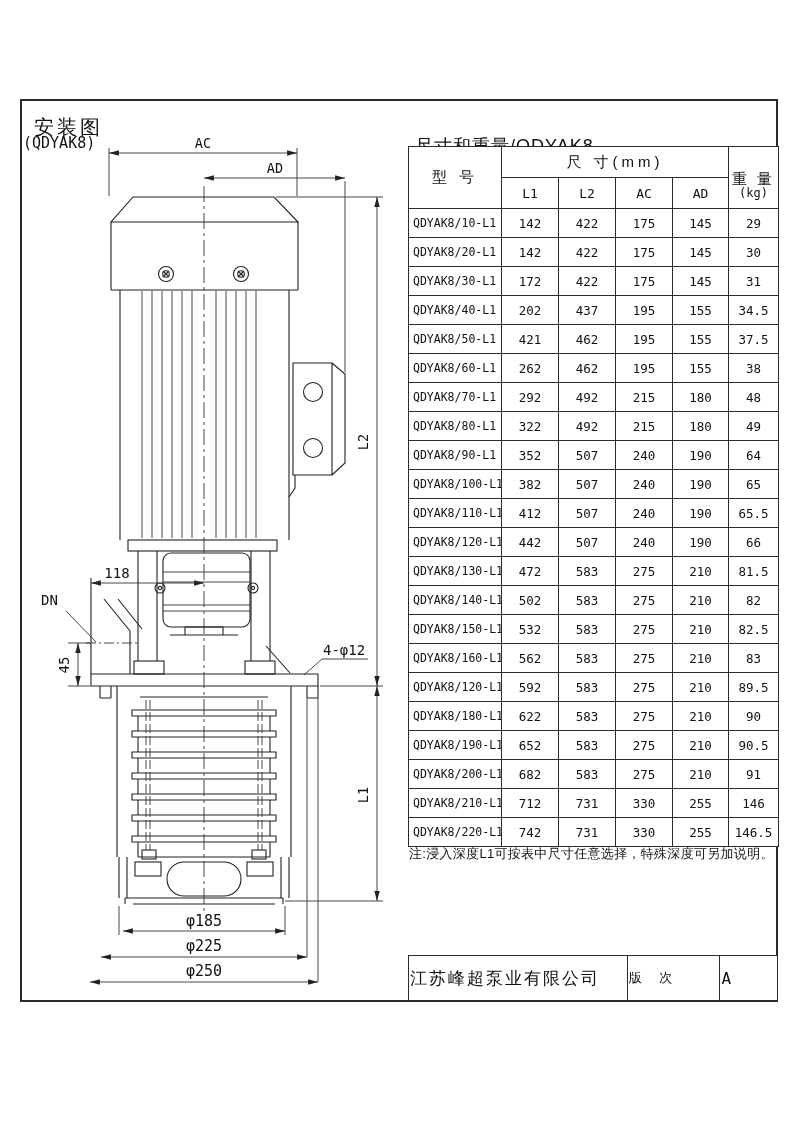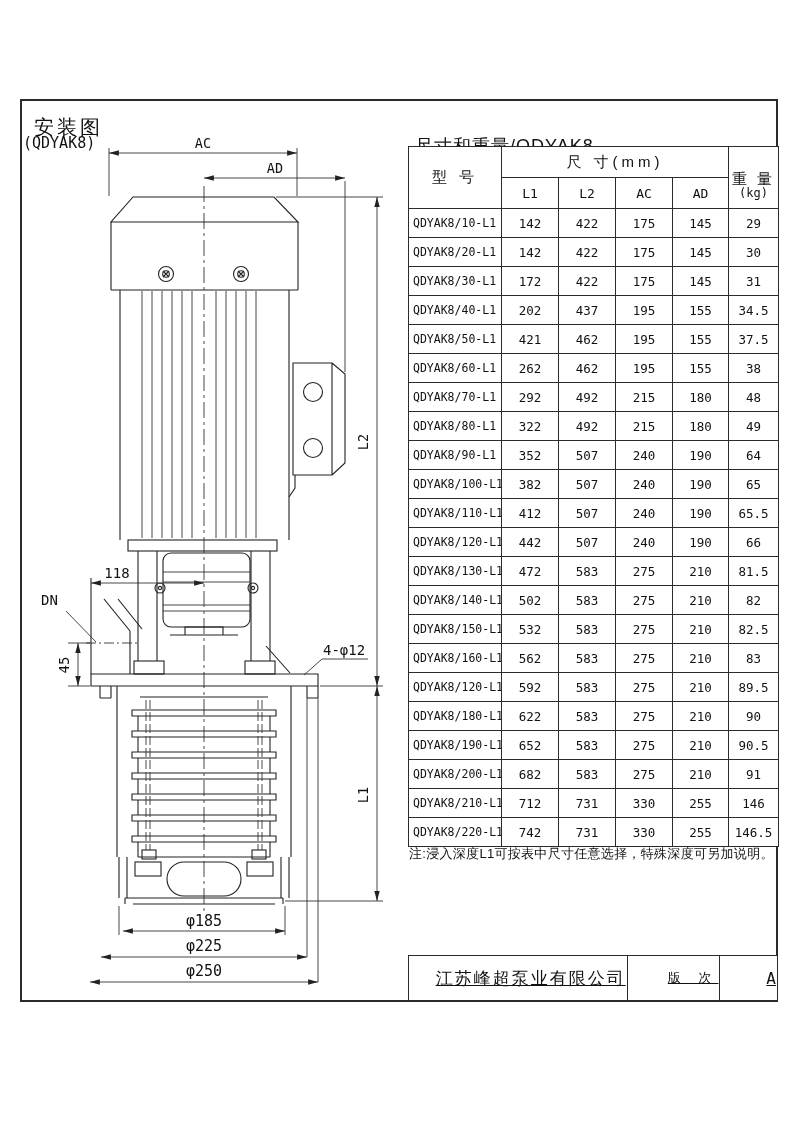--- a/index.html
+++ b/index.html
@@ -27,21 +27,21 @@
   .zh{font-size:15px;letter-spacing:4px;}
   .sub{font-family:"DejaVu Sans Mono",monospace;font-size:13px;letter-spacing:0;}
   .weight-unit{font-family:"DejaVu Sans Mono",monospace;font-size:12px;letter-spacing:0;display:block;line-height:12px;}
   .weight-zh{display:block;font-size:15px;letter-spacing:3px;line-height:16px;margin-top:14px;}
   .spec td.model{font-family:"DejaVu Sans Mono",monospace;font-size:11.5px;text-align:left;padding-left:4px;letter-spacing:0;border-radius:10px;}
   .spec td.num{font-family:"DejaVu Sans Mono",monospace;font-size:12.5px;letter-spacing:0;}
 
   .note{position:absolute;left:409px;top:845px;width:366px;font-size:13px;letter-spacing:0.3px;}
 
   table.footer{position:absolute;left:408px;top:955px;width:370px;height:46px;border-collapse:collapse;background:#fff;}
-  .footer td{border:1px solid #2b2b2b;text-align:right;text-decoration:underline;}
+  .footer td{border:1px solid #2b2b2b;text-align:left;}
   .footer .company{font-size:17px;letter-spacing:2px;}
   .footer .rev{font-size:13px;letter-spacing:7px;}
   .footer .revval{font-family:"DejaVu Sans Mono",monospace;font-size:16px;}
 </style>
 </head>
 <body>
 
 <div class="frame"></div>
 
 <div class="dtitle">安装图</div>

